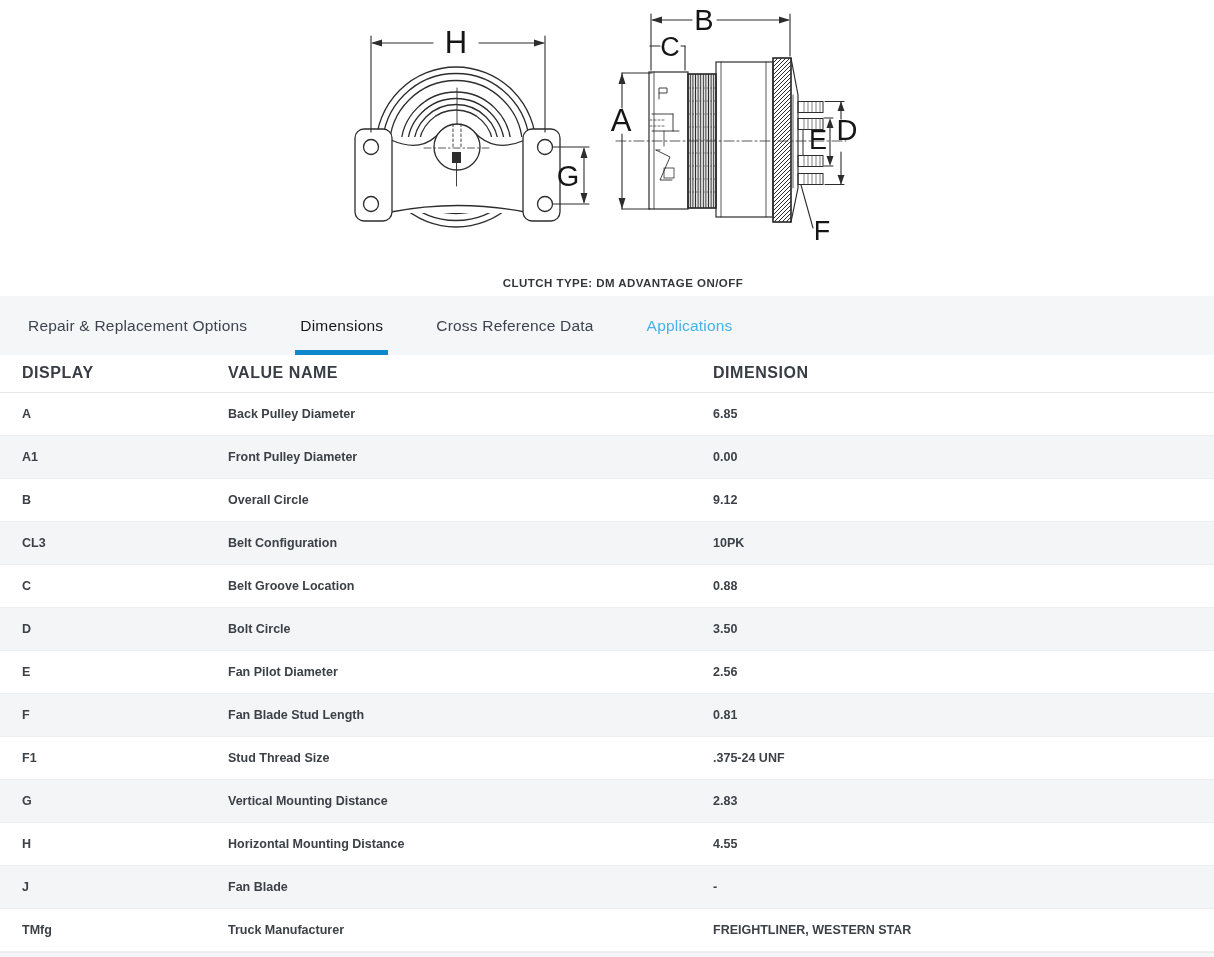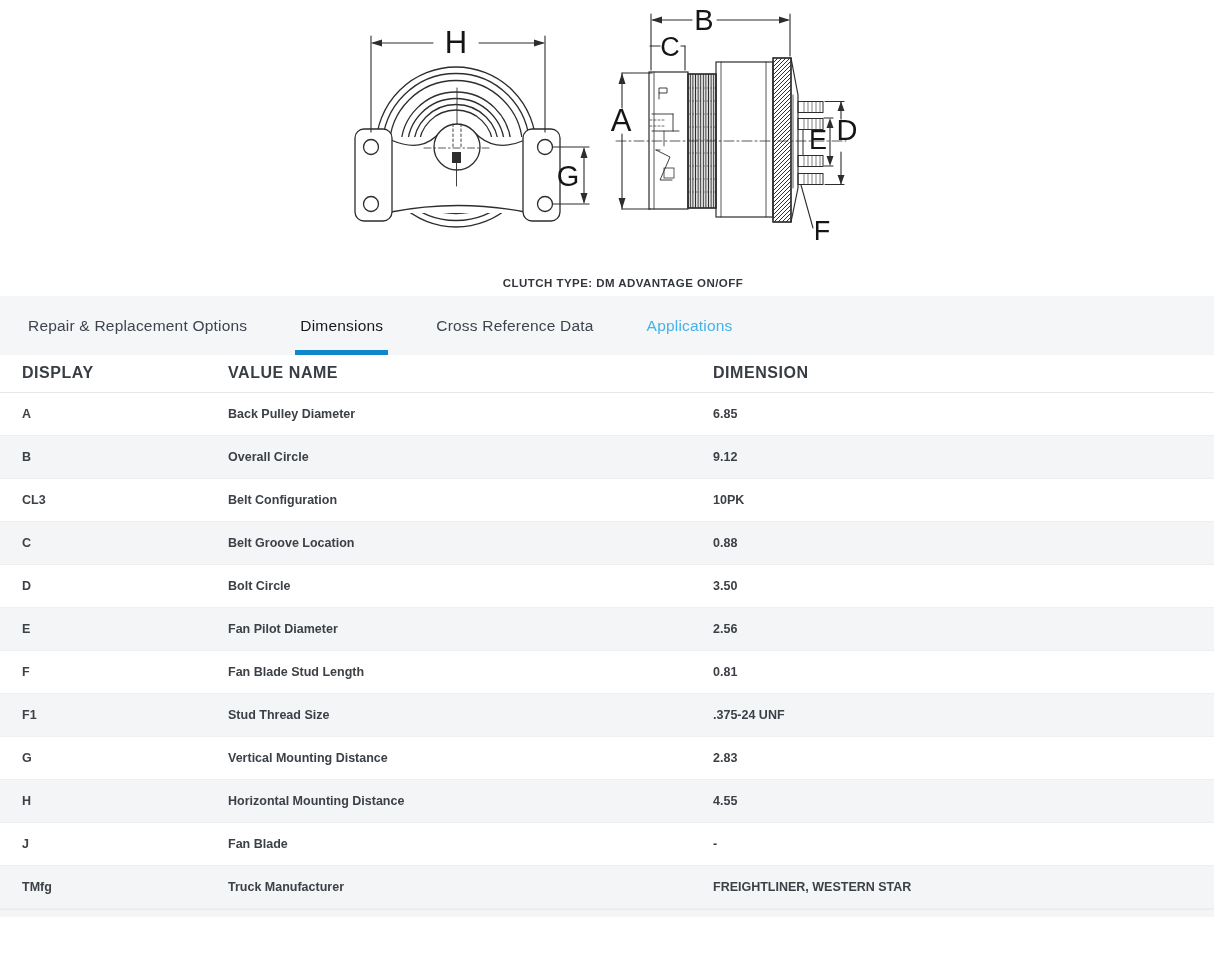--- a/index.html
+++ b/index.html
@@ -248,20 +248,25 @@
       <th>DIMENSION</th>
     </tr>
   </thead>
   <tbody>
       <tr>
     <td>A</td>
     <td>Back Pulley Diameter</td>
     <td>6.85</td>
   </tr>
       <tr>
+    <td>A1</td>
+    <td>Front Pulley Diameter</td>
+    <td>0.00</td>
+  </tr>
+      <tr>
     <td>B</td>
     <td>Overall Circle</td>
     <td>9.12</td>
   </tr>
       <tr>
     <td>CL3</td>
     <td>Belt Configuration</td>
     <td>10PK</td>
   </tr>
       <tr>

